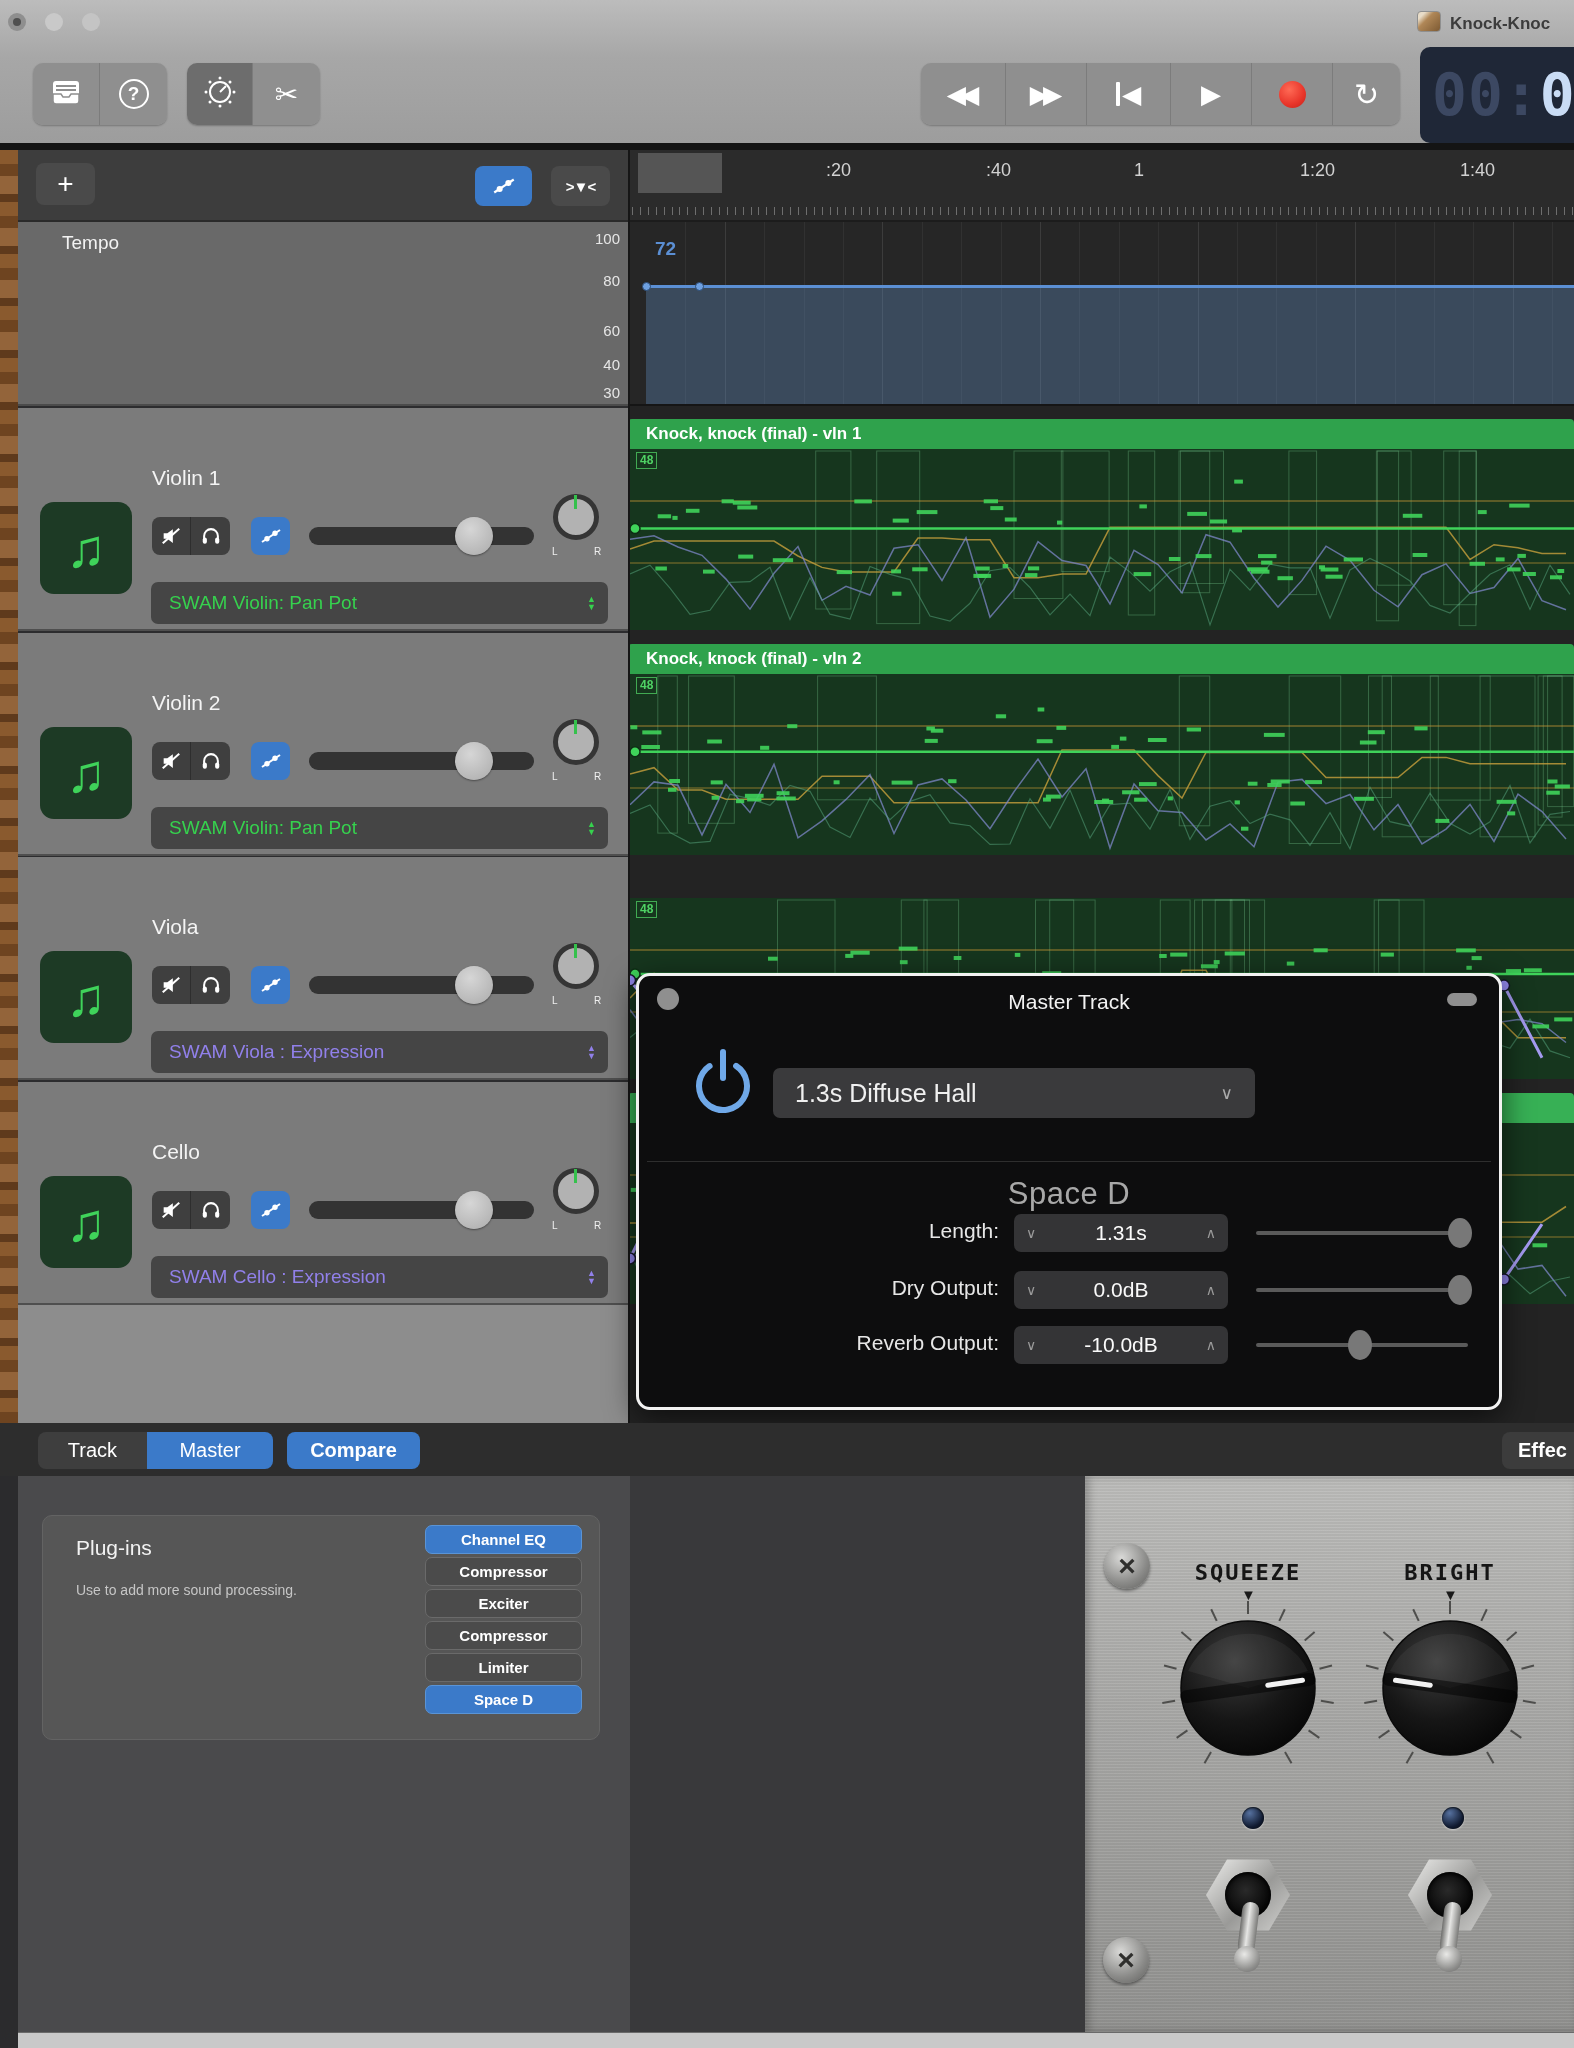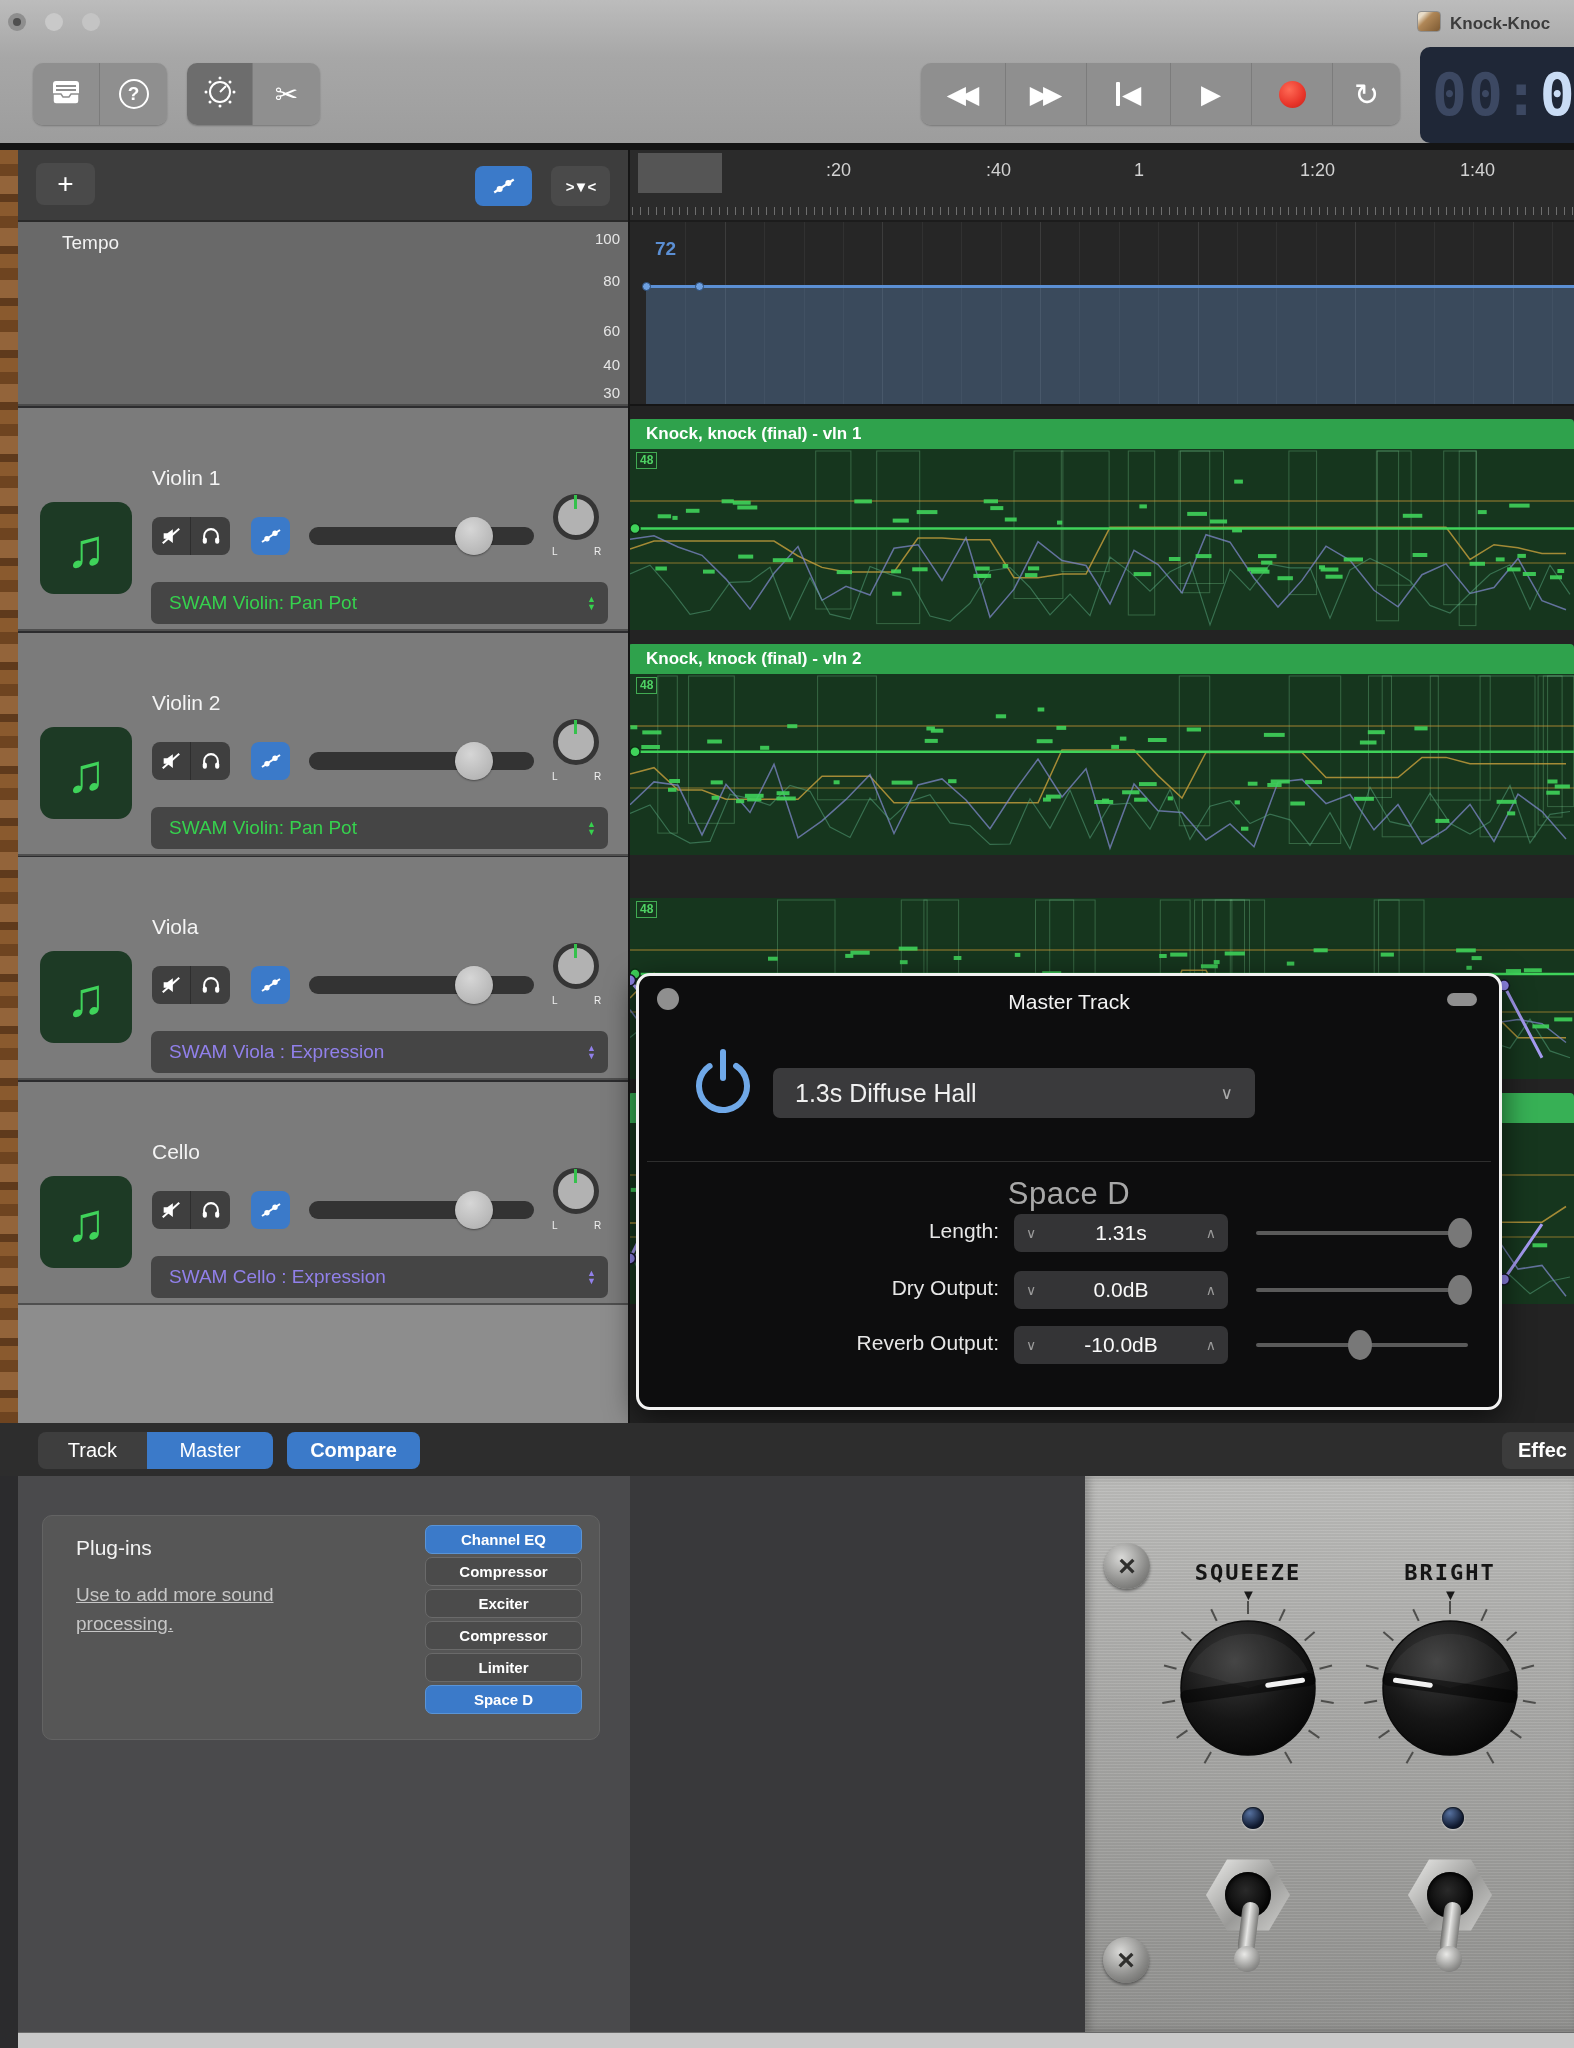--- a/index.html
+++ b/index.html
@@ -119,21 +119,21 @@
   .btab{position:absolute;top:9px;height:37px;display:flex;align-items:center;justify-content:center;font-size:20px;color:#fff;}
   .btrack{left:38px;width:109px;background:#3e3e3e;border-radius:8px 0 0 8px;}
   .bmaster{left:147px;width:126px;background:#3b7ac9;border-radius:0 8px 8px 0;}
   .bcompare{left:287px;width:133px;background:#3b7ac9;border-radius:8px;font-weight:600;}
   .beffects{left:1502px;width:72px;background:#3c3c3c;border-radius:8px 0 0 8px;font-weight:600;justify-content:flex-start;padding-left:16px;overflow:hidden;white-space:nowrap;}
 
   
   .edL{left:18px;top:1476px;width:612px;height:556px;background:#4a4a4c;}
   .plpanel{position:absolute;left:24px;top:39px;width:558px;height:225px;background:#565656;border:1px solid #636363;border-radius:10px;}
   .pltitle{position:absolute;left:33px;top:20px;font-size:21px;color:#f2f2f2;}
-  .pldesc{position:absolute;left:33px;top:64px;width:235px;font-size:19px;line-height:1.55;color:#c6c6c6;text-decoration:underline;}
+  .pldesc{position:absolute;left:33px;top:64px;width:235px;font-size:14px;line-height:1.55;color:#c6c6c6;}
   .pbtn{position:absolute;left:382px;width:157px;height:29px;border-radius:7px;background:#4b4b4b;border:1px solid #6a6a6a;color:#fff;font-size:15px;font-weight:600;display:flex;align-items:center;justify-content:center;}
   .pbtn.on{background:#3b7ac9;border-color:#5a94d6;}
   .edM{left:630px;top:1476px;width:455px;height:556px;background:#39393b;}
 
   
   .metal{left:1085px;top:1476px;width:489px;height:556px;
     background:linear-gradient(180deg,#bdbdbb,#a8a8a6 45%,#929290);
     box-shadow:inset 4px 0 8px rgba(0,0,0,.25);}
   .metal::before{content:"";position:absolute;inset:0;
     background:repeating-linear-gradient(180deg,rgba(255,255,255,.05) 0 1px,rgba(0,0,0,.04) 1px 3px);}

